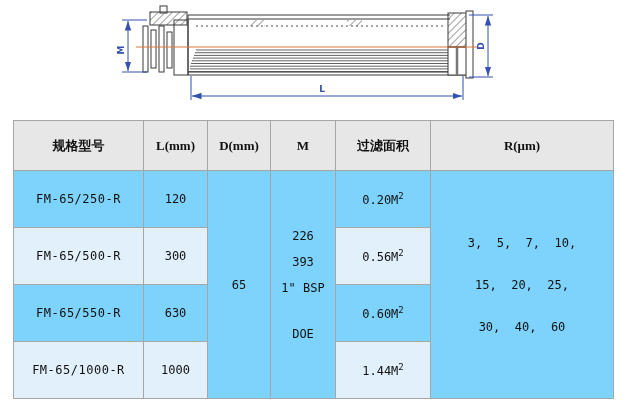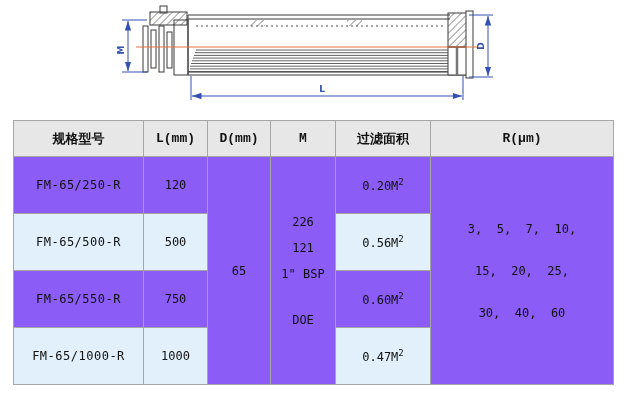--- a/index.html
+++ b/index.html
@@ -10,30 +10,30 @@
   .drawing { position:absolute; left:0; top:0; }
 
   table.spec {
     position:absolute; left:13px; top:120px; width:600px;
     border-collapse:collapse; table-layout:fixed;
     color:#111;
   }
   table.spec th, table.spec td {
     border:1px solid #a6a6a6;
     text-align:center; vertical-align:middle;
-    background:#8b5cf6;
+    background:#7dd3fc;
     font-family:"DejaVu Sans Mono","Liberation Mono",monospace;
     font-size:12px;
   }
   table.spec thead th {
     background:#e7e7e7;
-    height:36px;
+    height:50px;
     font-weight:bold;
     font-size:13px;
-    font-family:Liberation Mono, monospace;
+    font-family:Liberation Serif, serif;
   }
   table.spec tbody tr { height:57px; }
   table.spec tbody tr.alt td.banded { background:#e1f0fa; }
   td.model { font-size:13px; letter-spacing:0.5px; }
   td.mcell div { line-height:26px; }
   td.mcell div.last { margin-top:20px; }
   td.rcell div { line-height:42px; white-space:pre; }
   td.area sup { font-size:9px; }
 </style>
 </head>
@@ -135,49 +135,49 @@
         <th>R(μm)</th>
       </tr>
     </thead>
     <tbody>
       <tr>
         <td class="model banded">FM-65/250-R</td>
         <td class="banded">120</td>
         <td rowspan="4">65</td>
         <td rowspan="4" class="mcell">
           <div>226</div>
-          <div>121</div>
+          <div>393</div>
           <div>1" BSP</div>
           <div class="last">DOE</div>
         </td>
         <td class="area banded">
           <span>0.20M</span><sup>2</sup>
         </td>
         <td rowspan="4" class="rcell">
           <div>3,  5,  7,  10,</div>
           <div>15,  20,  25,</div>
           <div>30,  40,  60</div>
         </td>
       </tr>
       <tr class="alt">
         <td class="model banded">FM-65/500-R</td>
-        <td class="banded">500</td>
+        <td class="banded">300</td>
         <td class="area banded">
           <span>0.56M</span><sup>2</sup>
         </td>
       </tr>
       <tr>
         <td class="model banded">FM-65/550-R</td>
-        <td class="banded">750</td>
+        <td class="banded">630</td>
         <td class="area banded">
           <span>0.60M</span><sup>2</sup>
         </td>
       </tr>
       <tr class="alt">
         <td class="model banded">FM-65/1000-R</td>
         <td class="banded">1000</td>
         <td class="area banded">
-          <span>0.47M</span><sup>2</sup>
+          <span>1.44M</span><sup>2</sup>
         </td>
       </tr>
     </tbody>
   </table>
 </div>
 
 </body></html>

